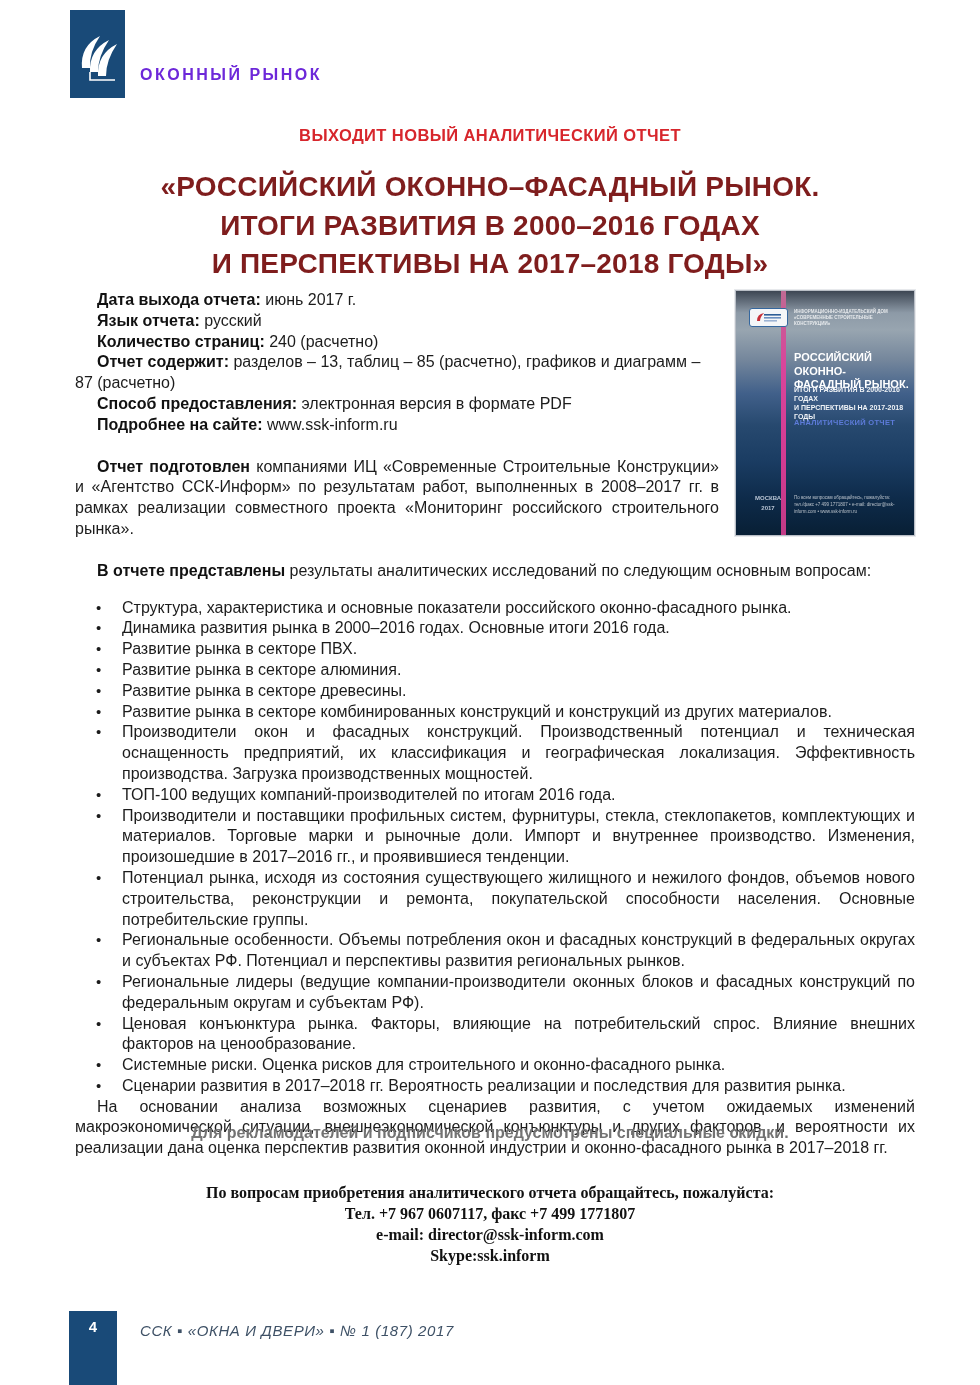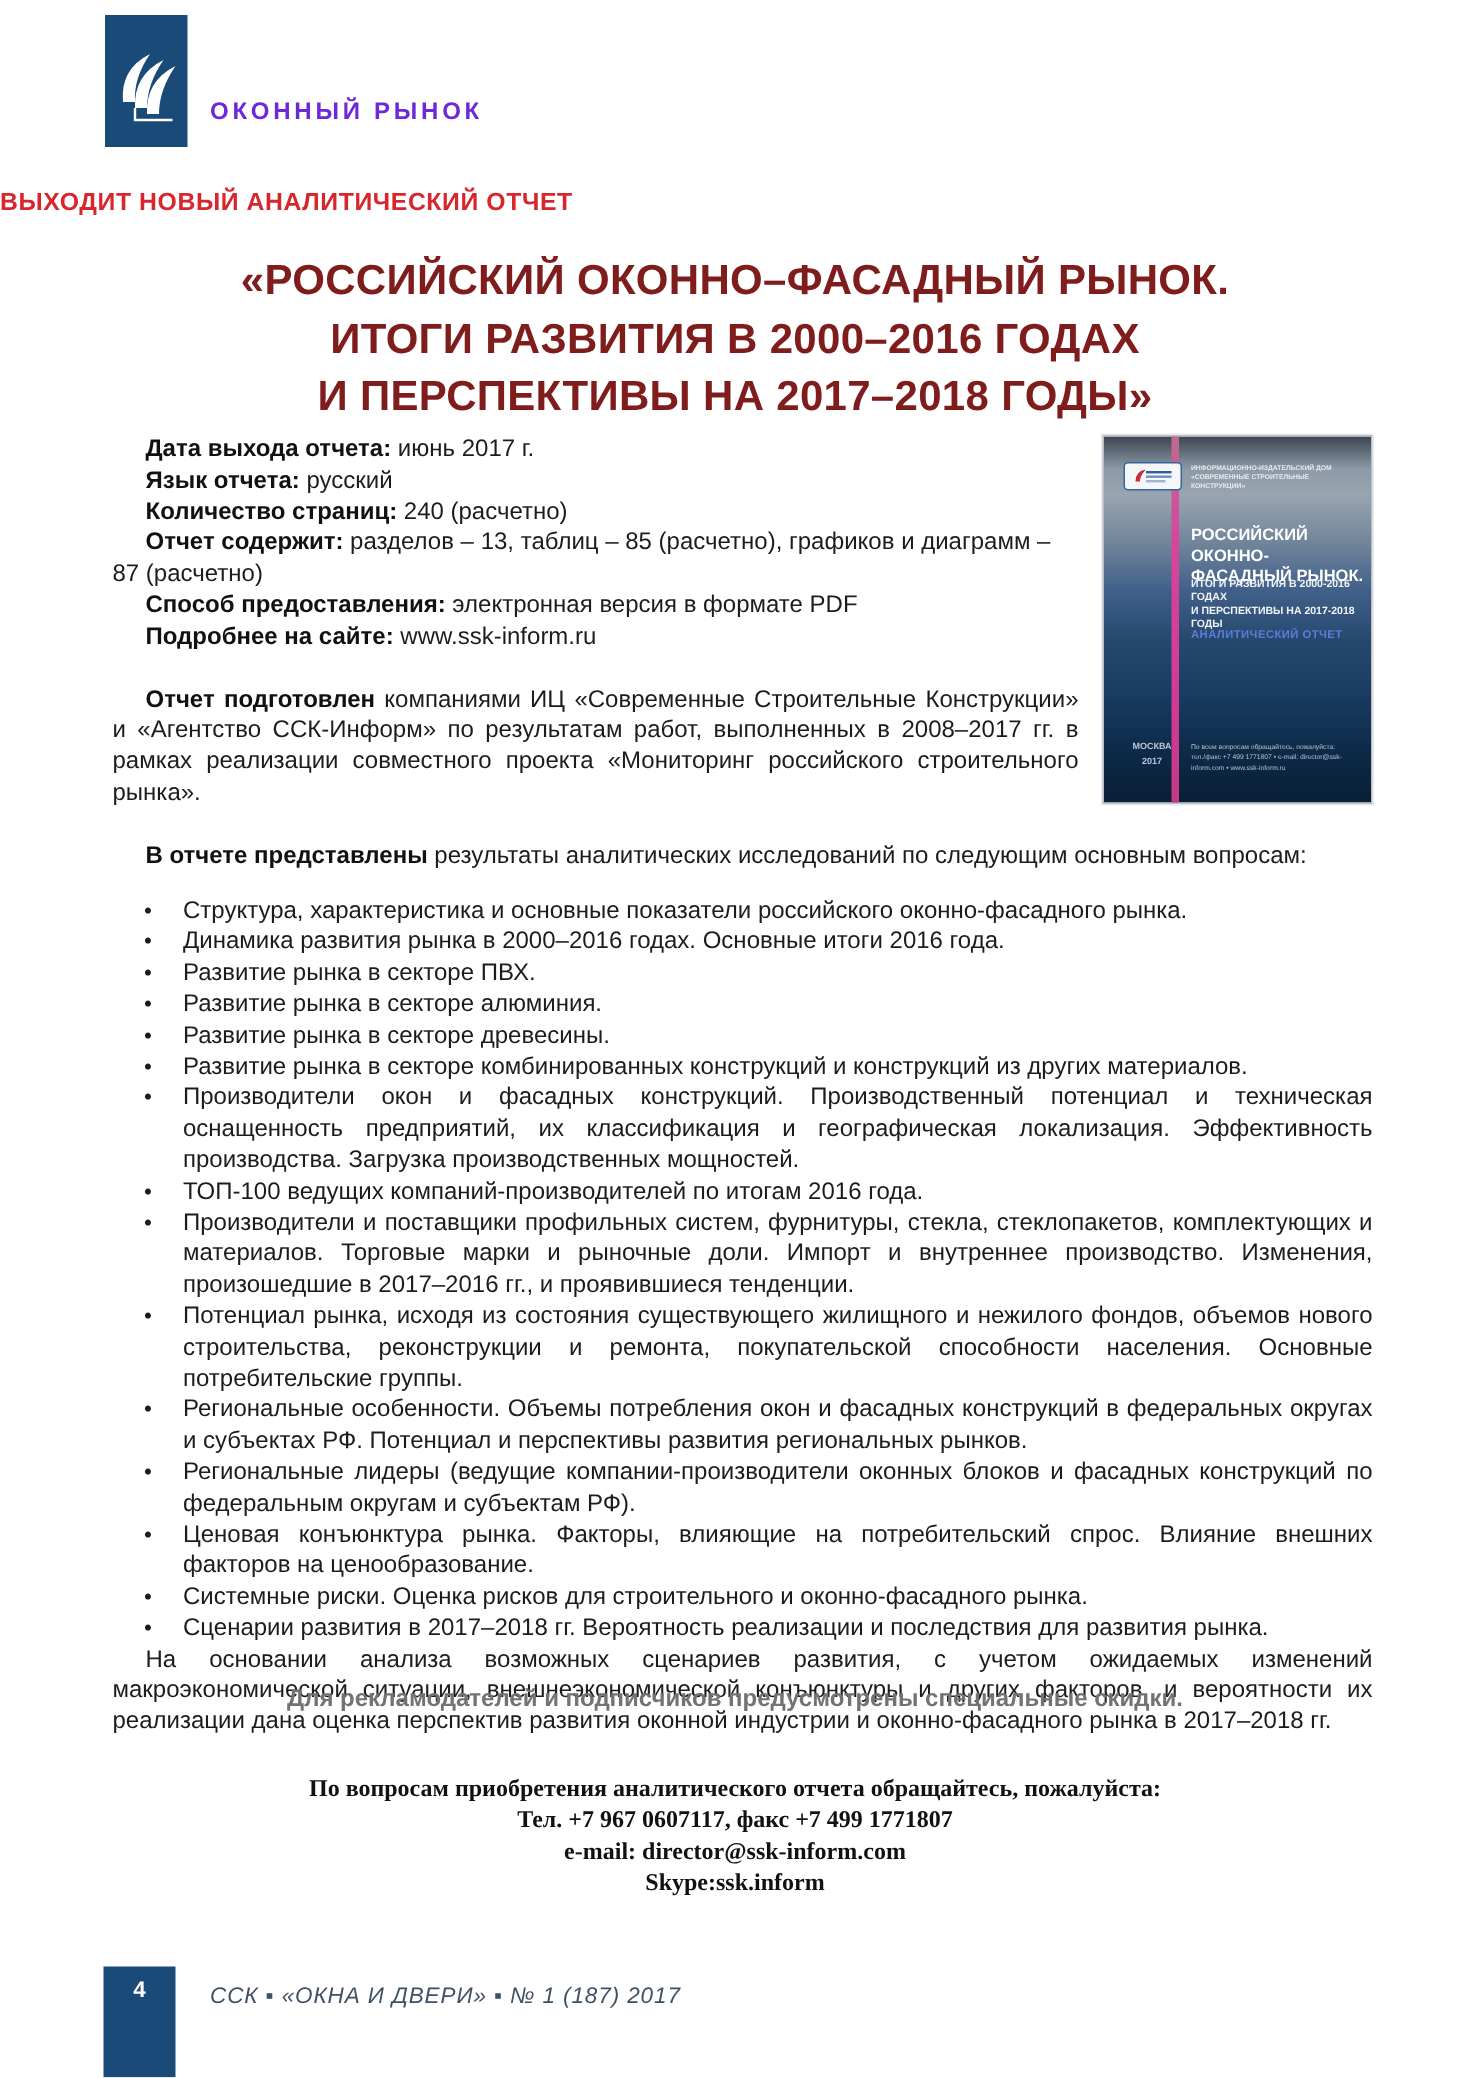--- a/index.html
+++ b/index.html
@@ -13,21 +13,21 @@
   .logo-box {
     position:absolute; left:70px; top:10px; width:55px; height:88px;
     background:#194a78;
   }
   .brand {
     position:absolute; left:140px; top:66px;
     font-size:16px; font-weight:bold; letter-spacing:2.5px; color:#6d28d9;
   }
   
   .announce {
-    position:absolute; left:0; width:100%; top:126px; text-align:left;
+    position:absolute; left:0; width:100%; top:126px; text-align:center;
     font-size:16.5px; font-weight:bold; letter-spacing:.4px; color:#d7262c;
   }
   .main-title {
     position:absolute; left:0; width:100%; top:168px; text-align:center;
     font-size:28px; line-height:38.5px; font-weight:bold; letter-spacing:.2px;
     color:#7f1d1d;
   }
   
   .content {
     position:absolute; left:75px; top:290px; width:840px;

